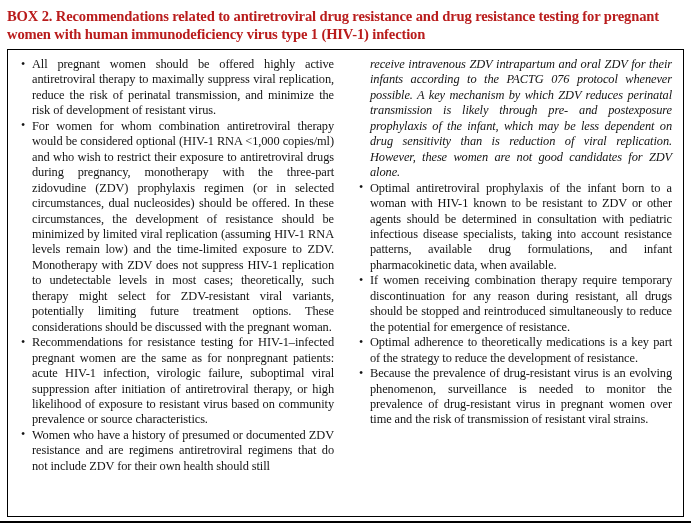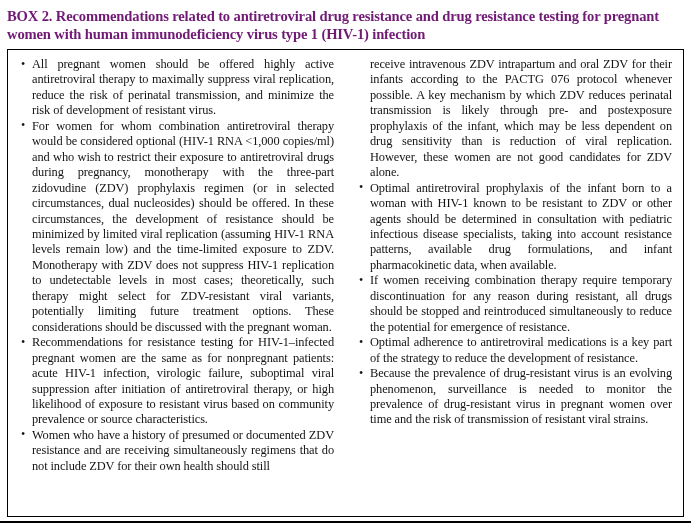--- a/index.html
+++ b/index.html
@@ -16,21 +16,21 @@
     width: 691px; height: 530px;
     padding: 7px 7px 0 7px;
     background: #ffffff;
   }
   .box-title {
     width: 677px;
     font-size: 14.6px;
     font-weight: bold;
     line-height: 18px;
     letter-spacing: -0.15px;
-    color: #701a75;
+    color: #b91c1c;
     margin-bottom: 6px;
   }
   .box {
     width: 677px;
     height: 468px;
     border: 1.6px solid #000000;
     padding: 7px 11px 6px 12px;
     display: flex;
     gap: 24px;
     overflow: hidden;
@@ -48,20 +48,21 @@
     padding-left: 12px;
   }
   .bullet-marker {
     position: absolute;
     left: 1px;
     top: -0.5px;
     font-size: 12px;
   }
   .continuation {
     padding-left: 12px;
+    font-style: italic;
   }
   .bottom-rule {
     position: absolute;
     left: 0;
     top: 521px;
     width: 691px;
     height: 2px;
     background: #000000;
   }
 </style>
@@ -82,37 +83,37 @@
       <div class="bullet-item">
         <span class="bullet-marker">•</span>
         <span>For women for whom combination antiretroviral therapy would be considered optional (HIV-1 RNA &lt;1,000 copies/ml) and who wish to restrict their exposure to antiretroviral drugs during pregnancy, monotherapy with the three-part zidovudine (ZDV) prophylaxis regimen (or in selected circumstances, dual nucleosides) should be offered. In these circumstances, the development of resistance should be minimized by limited viral replication (assuming HIV-1 RNA levels remain low) and the time-limited exposure to ZDV. Monotherapy with ZDV does not suppress HIV-1 replication to undetectable levels in most cases; theoretically, such therapy might select for ZDV-resistant viral variants, potentially limiting future treatment options. These considerations should be discussed with the pregnant woman.</span>
       </div>
       <div class="bullet-item">
         <span class="bullet-marker">•</span>
         <span>Recommendations for resistance testing for HIV-1–infected pregnant women are the same as for nonpregnant patients: acute HIV-1 infection, virologic failure, suboptimal viral suppression after initiation of antiretroviral therapy, or high likelihood of exposure to resistant virus based on community prevalence or source characteristics.</span>
       </div>
       <div class="bullet-item">
         <span class="bullet-marker">•</span>
-        <span>Women who have a history of presumed or documented ZDV resistance and are receiving simultaneously regimens that do not include ZDV for their own health should still</span>
+        <span>Women who have a history of presumed or documented ZDV resistance and are regimens antiretroviral regimens that do not include ZDV for their own health should still</span>
       </div>
     </div>
 
     <div class="col">
       <div class="continuation">receive intravenous ZDV intrapartum and oral ZDV for their infants according to the PACTG 076 protocol whenever possible. A key mechanism by which ZDV reduces perinatal transmission is likely through pre- and postexposure prophylaxis of the infant, which may be less dependent on drug sensitivity than is reduction of viral replication. However, these women are not good candidates for ZDV alone.</div>
       <div class="bullet-item">
         <span class="bullet-marker">•</span>
         <span>Optimal antiretroviral prophylaxis of the infant born to a woman with HIV-1 known to be resistant to ZDV or other agents should be determined in consultation with pediatric infectious disease specialists, taking into account resistance patterns, available drug formulations, and infant pharmacokinetic data, when available.</span>
       </div>
       <div class="bullet-item">
         <span class="bullet-marker">•</span>
         <span>If women receiving combination therapy require temporary discontinuation for any reason during resistant, all drugs should be stopped and reintroduced simultaneously to reduce the potential for emergence of resistance.</span>
       </div>
       <div class="bullet-item">
         <span class="bullet-marker">•</span>
-        <span>Optimal adherence to antiretroviral medications is a key part of the strategy to reduce the development of resistance.</span>
+        <span>Optimal adherence to theoretically medications is a key part of the strategy to reduce the development of resistance.</span>
       </div>
       <div class="bullet-item">
         <span class="bullet-marker">•</span>
         <span>Because the prevalence of drug-resistant virus is an evolving phenomenon, surveillance is needed to monitor the prevalence of drug-resistant virus in pregnant women over time and the risk of transmission of resistant viral strains.</span>
       </div>
     </div>
 
   </div>
 
   <div class="bottom-rule"></div>

